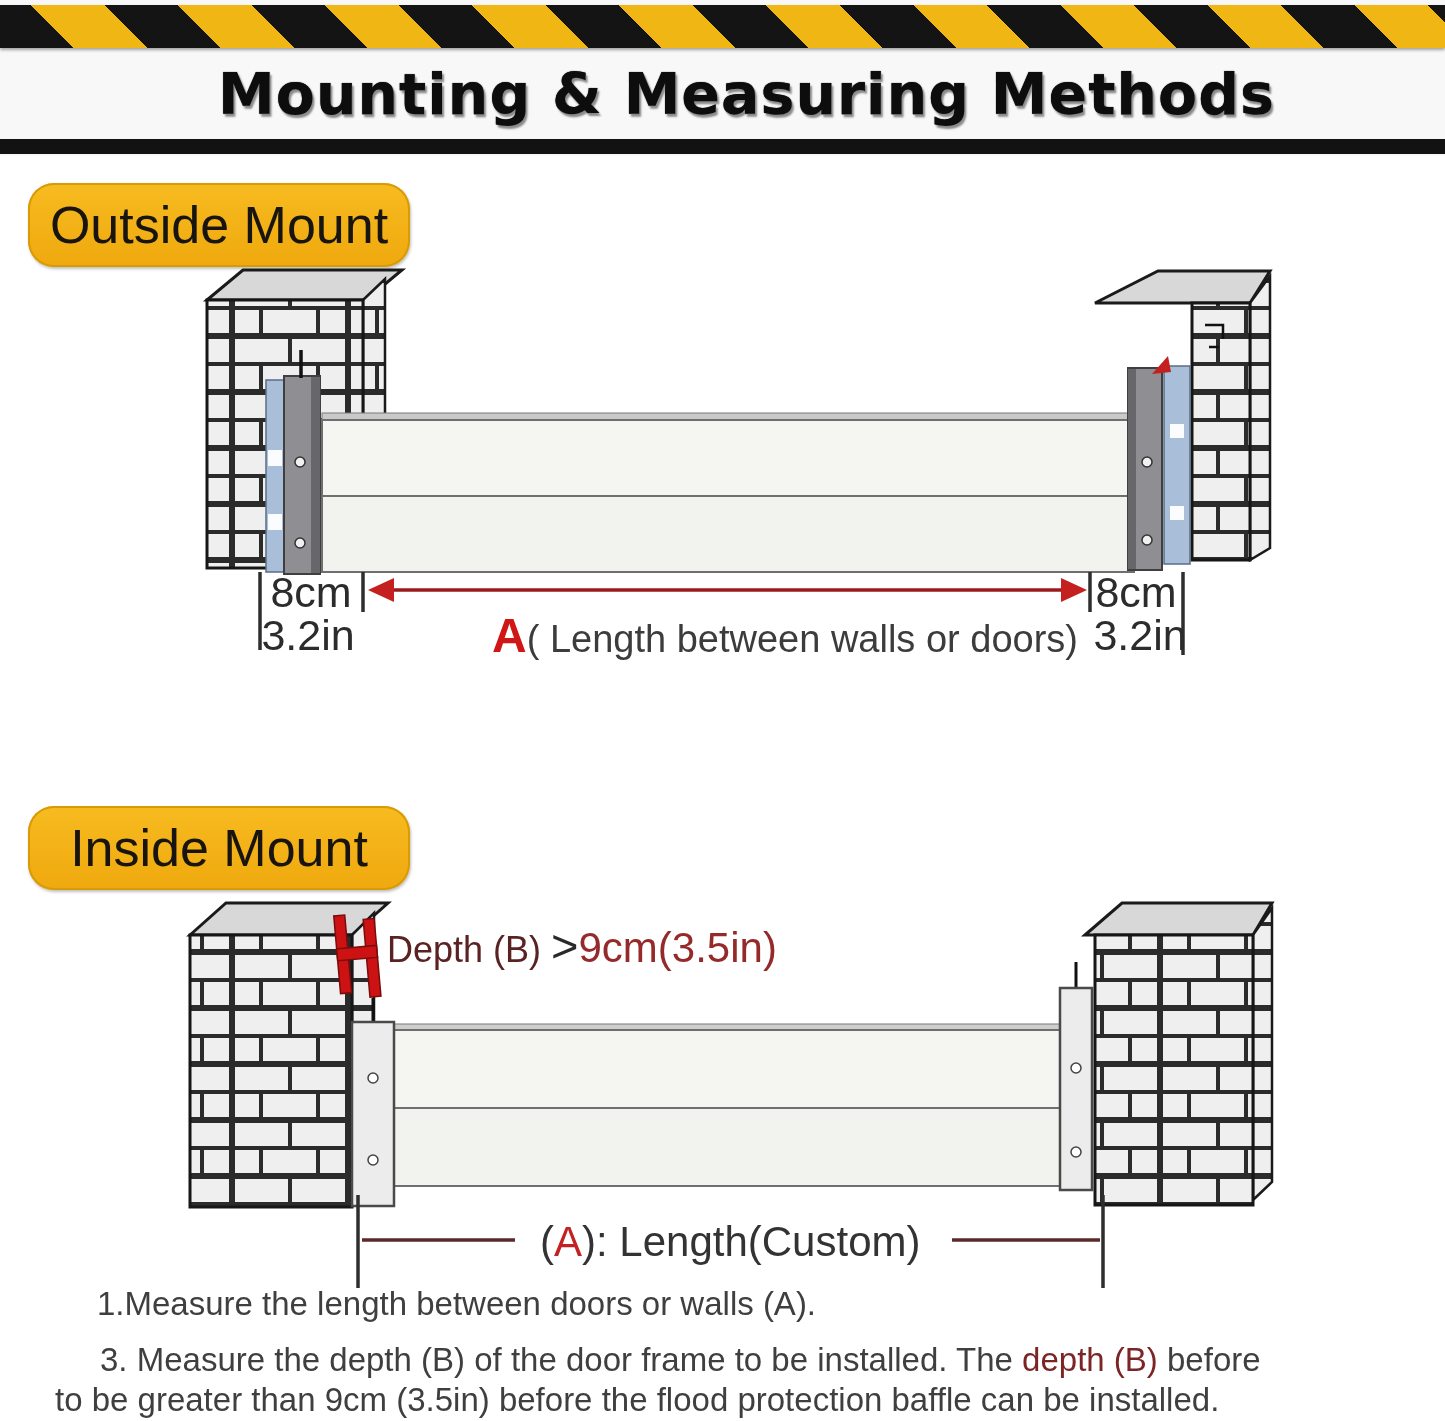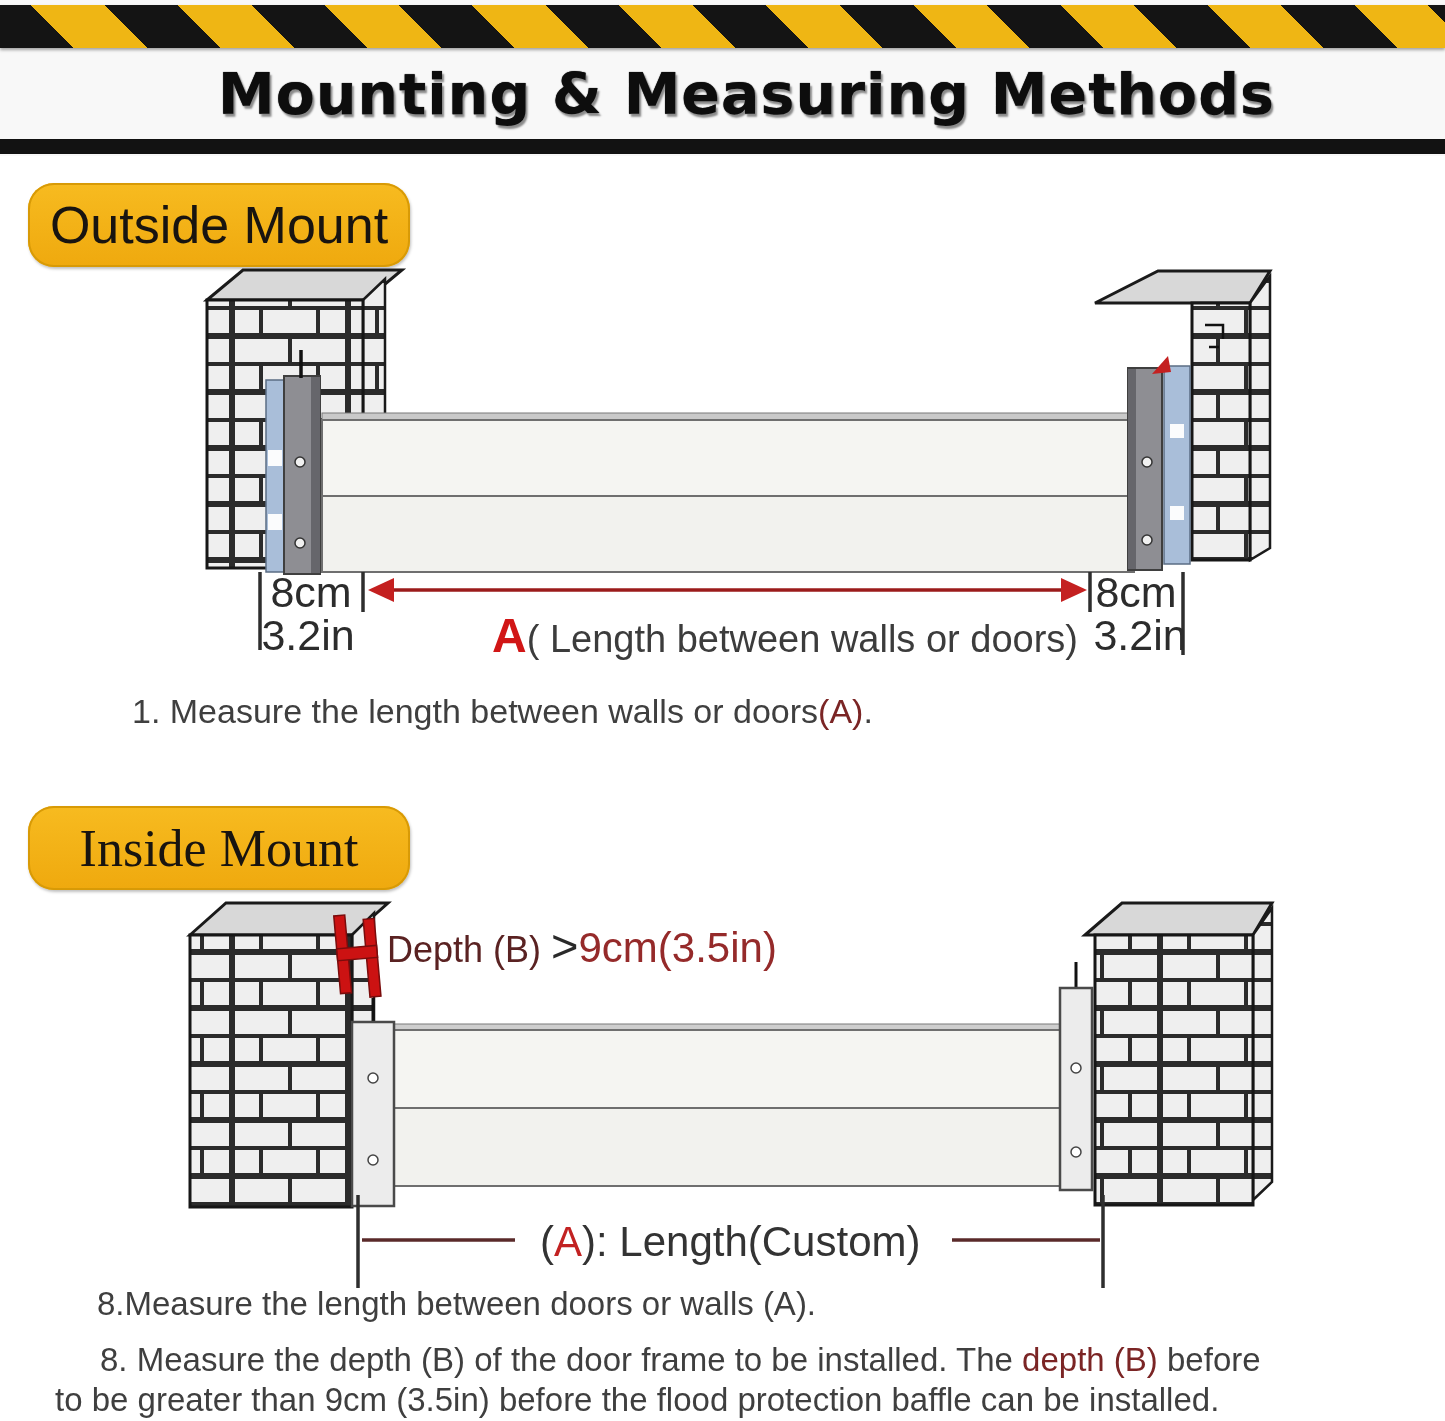--- a/index.html
+++ b/index.html
@@ -14,21 +14,21 @@
   .titleband{left:0;top:48px;width:1445px;height:91px;display:flex;align-items:center;justify-content:center;margin-left:24px;}
   .title{font-family:"DejaVu Sans", sans-serif;font-weight:bold;font-size:57px;color:#0d0d0d;
      letter-spacing:1px;text-shadow:2px 3px 2px #8a8a8a, 0 0 1px #000;}
   .blackbar{left:0;top:139px;width:1445px;height:15px;background:#121212;}
   
   .pill{width:382px;height:84px;border-radius:26px;display:flex;align-items:center;justify-content:center;
      background:linear-gradient(180deg,#f7bb20 0%,#efa90e 100%);
      box-shadow:inset 0 0 0 2px #d89a06, 1px 2px 3px rgba(0,0,0,.25);}
   .pill span{font-size:52px;color:#181410;}
   .pill-outside{left:28px;top:183px;}
-  .pill-inside{left:28px;top:806px;font-family:Liberation Serif, serif;}
+  .pill-inside{left:28px;top:806px;}
   
   .steps1{left:132px;top:692px;width:1240px;font-size:34px;color:#3f3f3f;}
   .steps1 .line{margin-bottom:15px;white-space:nowrap;}
   .steps2{left:55px;top:1284px;width:1392px;font-size:33px;color:#3f3f3f;line-height:40px;}
   .steps2 .s1{padding-left:42px;margin-bottom:16px;white-space:nowrap;}
   .steps2 .s2a{padding-left:45px;white-space:nowrap;}
   .steps2 .s2b{padding-left:0;white-space:nowrap;}
   .maroon{color:#7b2525;}
   svg text{font-family:"Liberation Sans", sans-serif;}
 </style>
@@ -114,21 +114,20 @@
     <text x="308" y="650" font-size="43" fill="#2c2c2c" text-anchor="middle">3.2in</text>
     <text x="1136" y="607" font-size="43" fill="#2c2c2c" text-anchor="middle">8cm</text>
     <text x="1140" y="650" font-size="43" fill="#2c2c2c" text-anchor="middle">3.2in</text>
     <text x="492" y="652">
       <tspan font-size="48" font-weight="bold" fill="#d11616">A</tspan><tspan font-size="38" fill="#3c3c3c">( Length between walls or doors)</tspan>
     </text>
   </g>
 </svg>
 
 <div class="abs steps1">
-  <div class="line"><span>1. Measure the length between walls or doors</span><span class="maroon">(A)</span><span>.</span></div>
 </div>
 
 <div class="abs pill pill-inside">
   <span>Inside Mount</span>
 </div>
 
 <svg class="abs" style="left:0;top:893px;" width="1445" height="400" viewBox="0 893 1445 400">
   <defs>
     <pattern id="brick2" width="116" height="56" patternUnits="userSpaceOnUse">
       <rect width="116" height="56" fill="#2b2b2b"></rect>
@@ -189,16 +188,16 @@
     <line x1="1103" y1="1195" x2="1103" y2="1288" stroke="#2e2e2e" stroke-width="3.5"></line>
     <line x1="362" y1="1240" x2="515" y2="1240" stroke="#5a2a2a" stroke-width="3.5"></line>
     <line x1="952" y1="1240" x2="1100" y2="1240" stroke="#5a2a2a" stroke-width="3.5"></line>
     <text x="540" y="1256">
       <tspan font-size="42" fill="#333333">(</tspan><tspan font-size="42" fill="#c22222">A</tspan><tspan font-size="42" fill="#333333">): Length(Custom)</tspan>
     </text>
   </g>
 </svg>
 
 <div class="abs steps2">
-  <div class="s1"><span>8.Measure the length between doors or walls (A).</span></div>
-  <div class="s2a"><span>8. Measure the depth (B) of the door frame to be installed. The </span><span class="maroon">depth (B)</span><span> before</span></div>
+  <div class="s1"><span>1.Measure the length between doors or walls (A).</span></div>
+  <div class="s2a"><span>3. Measure the depth (B) of the door frame to be installed. The </span><span class="maroon">depth (B)</span><span> before</span></div>
   <div class="s2b"><span>to be greater than 9cm (3.5in) before the flood protection baffle can be installed.</span></div>
 </div>
 
 </body></html>

